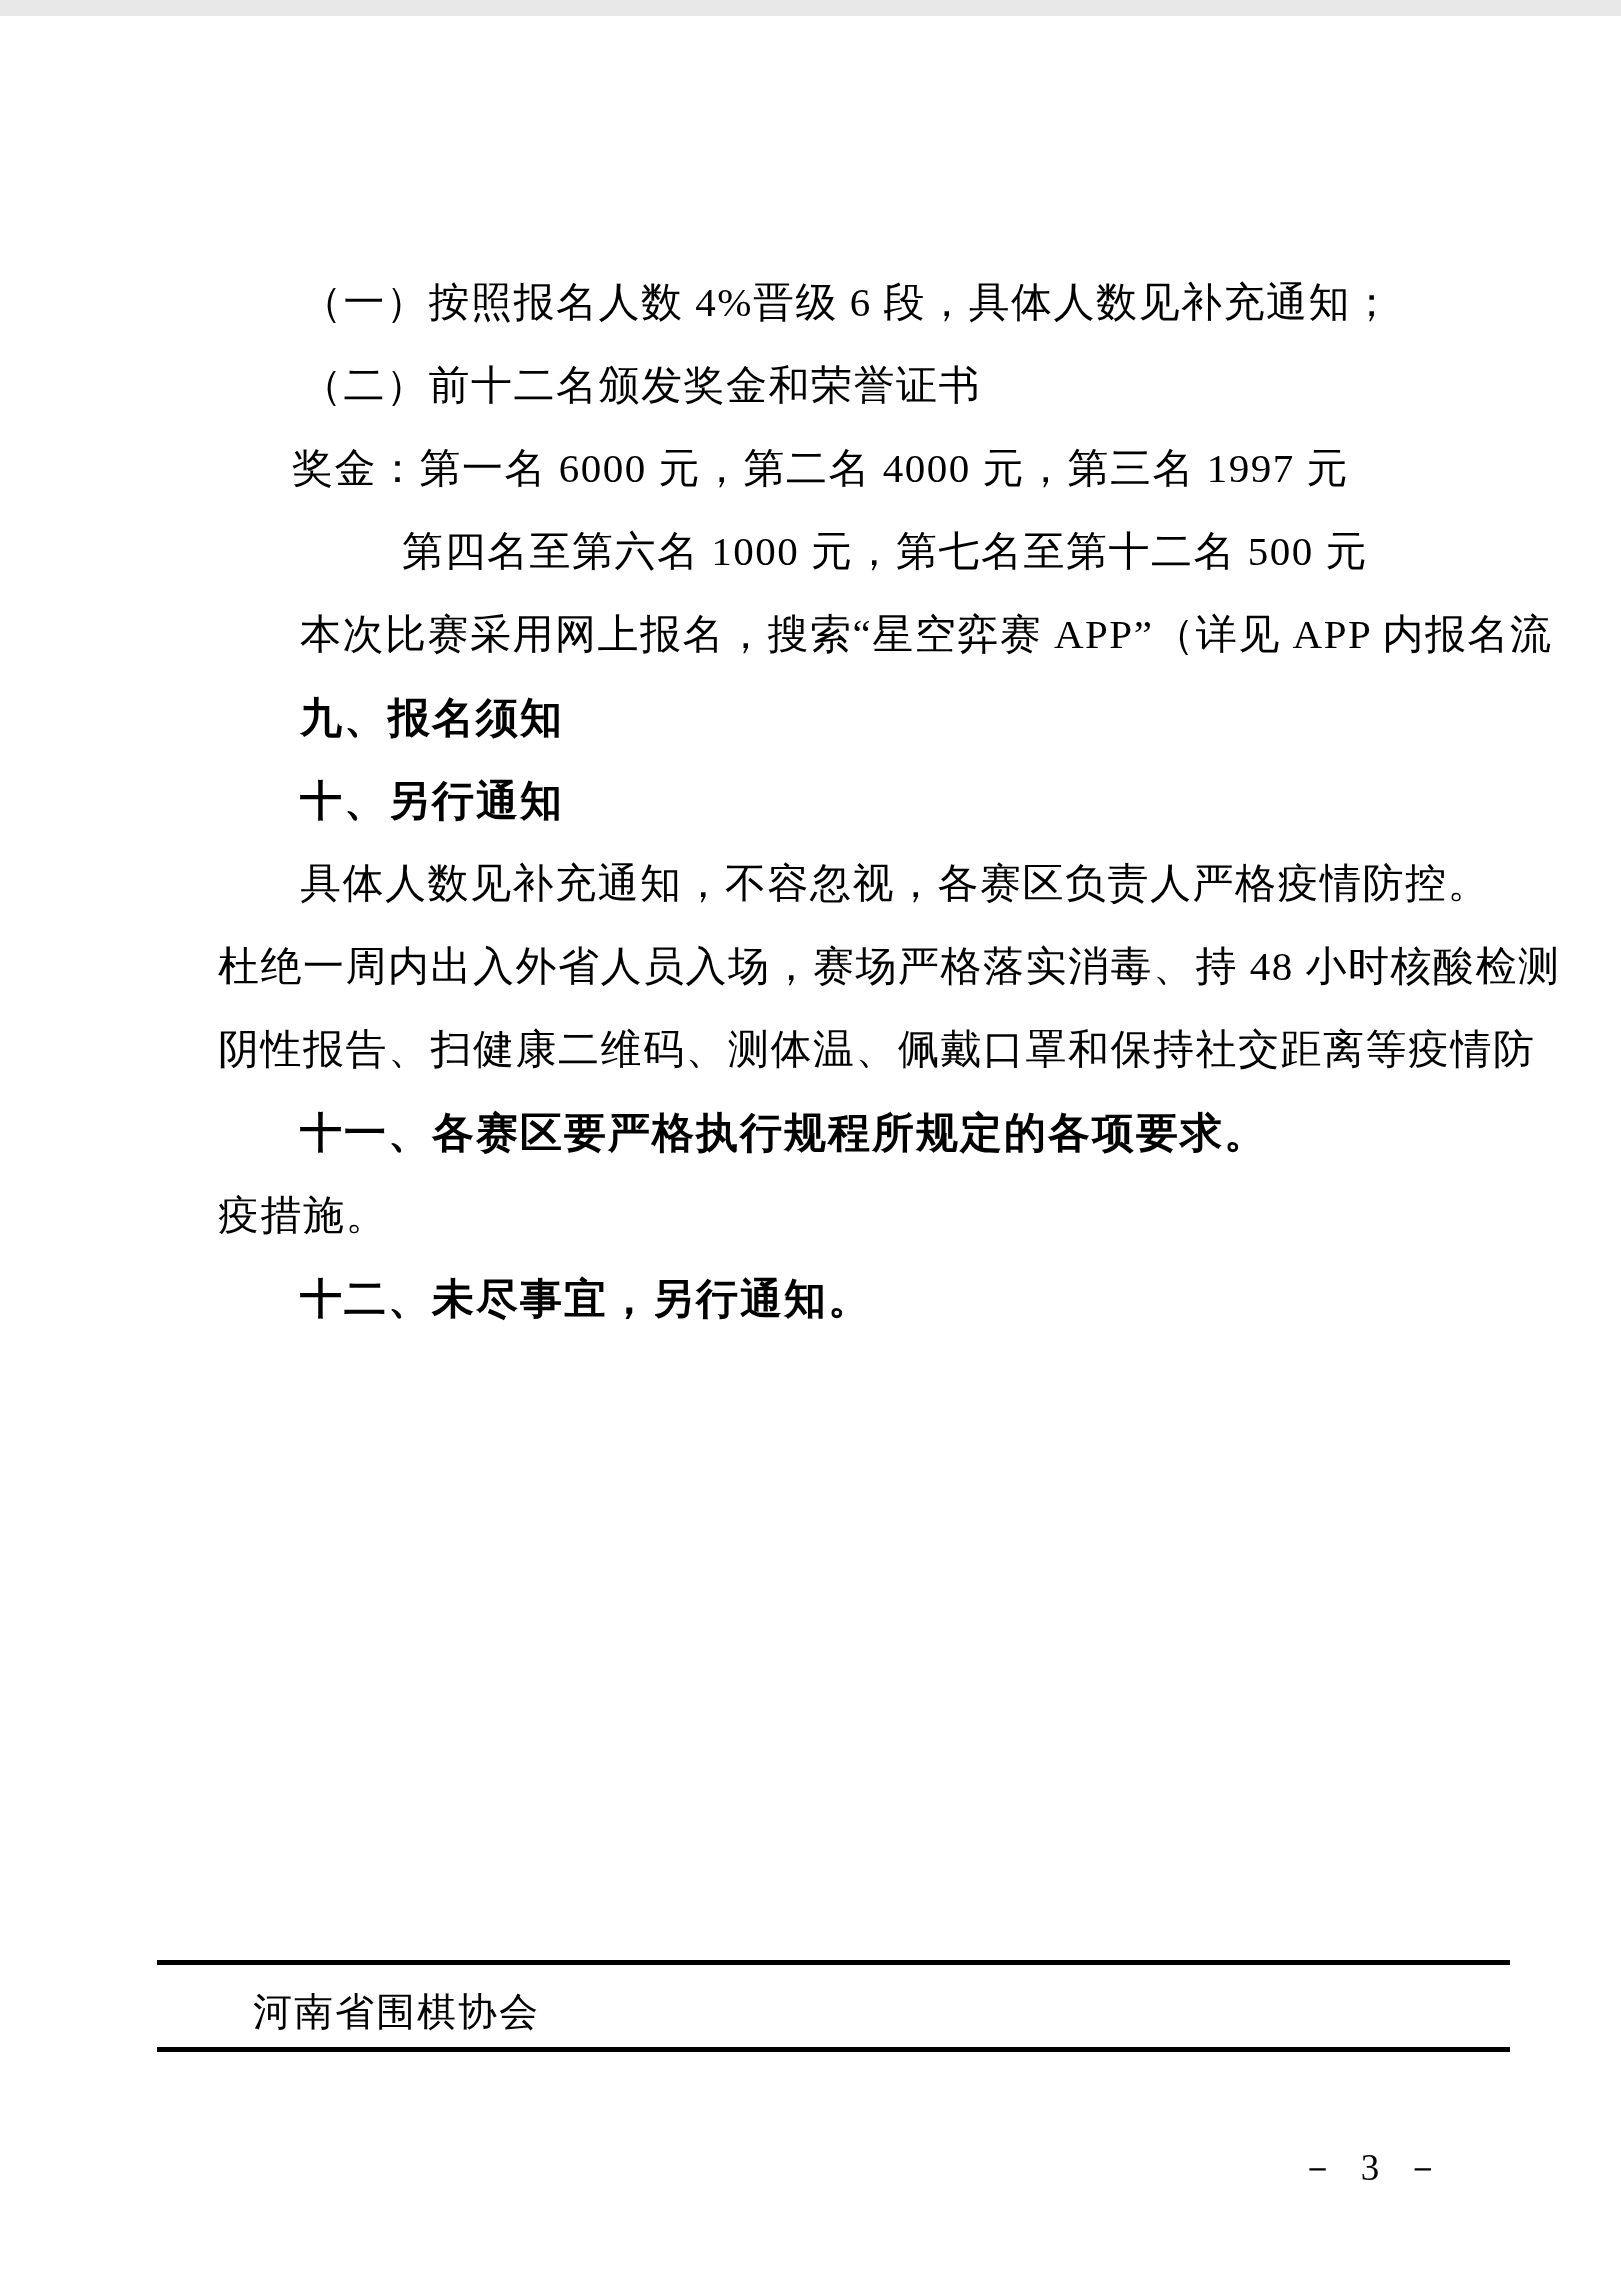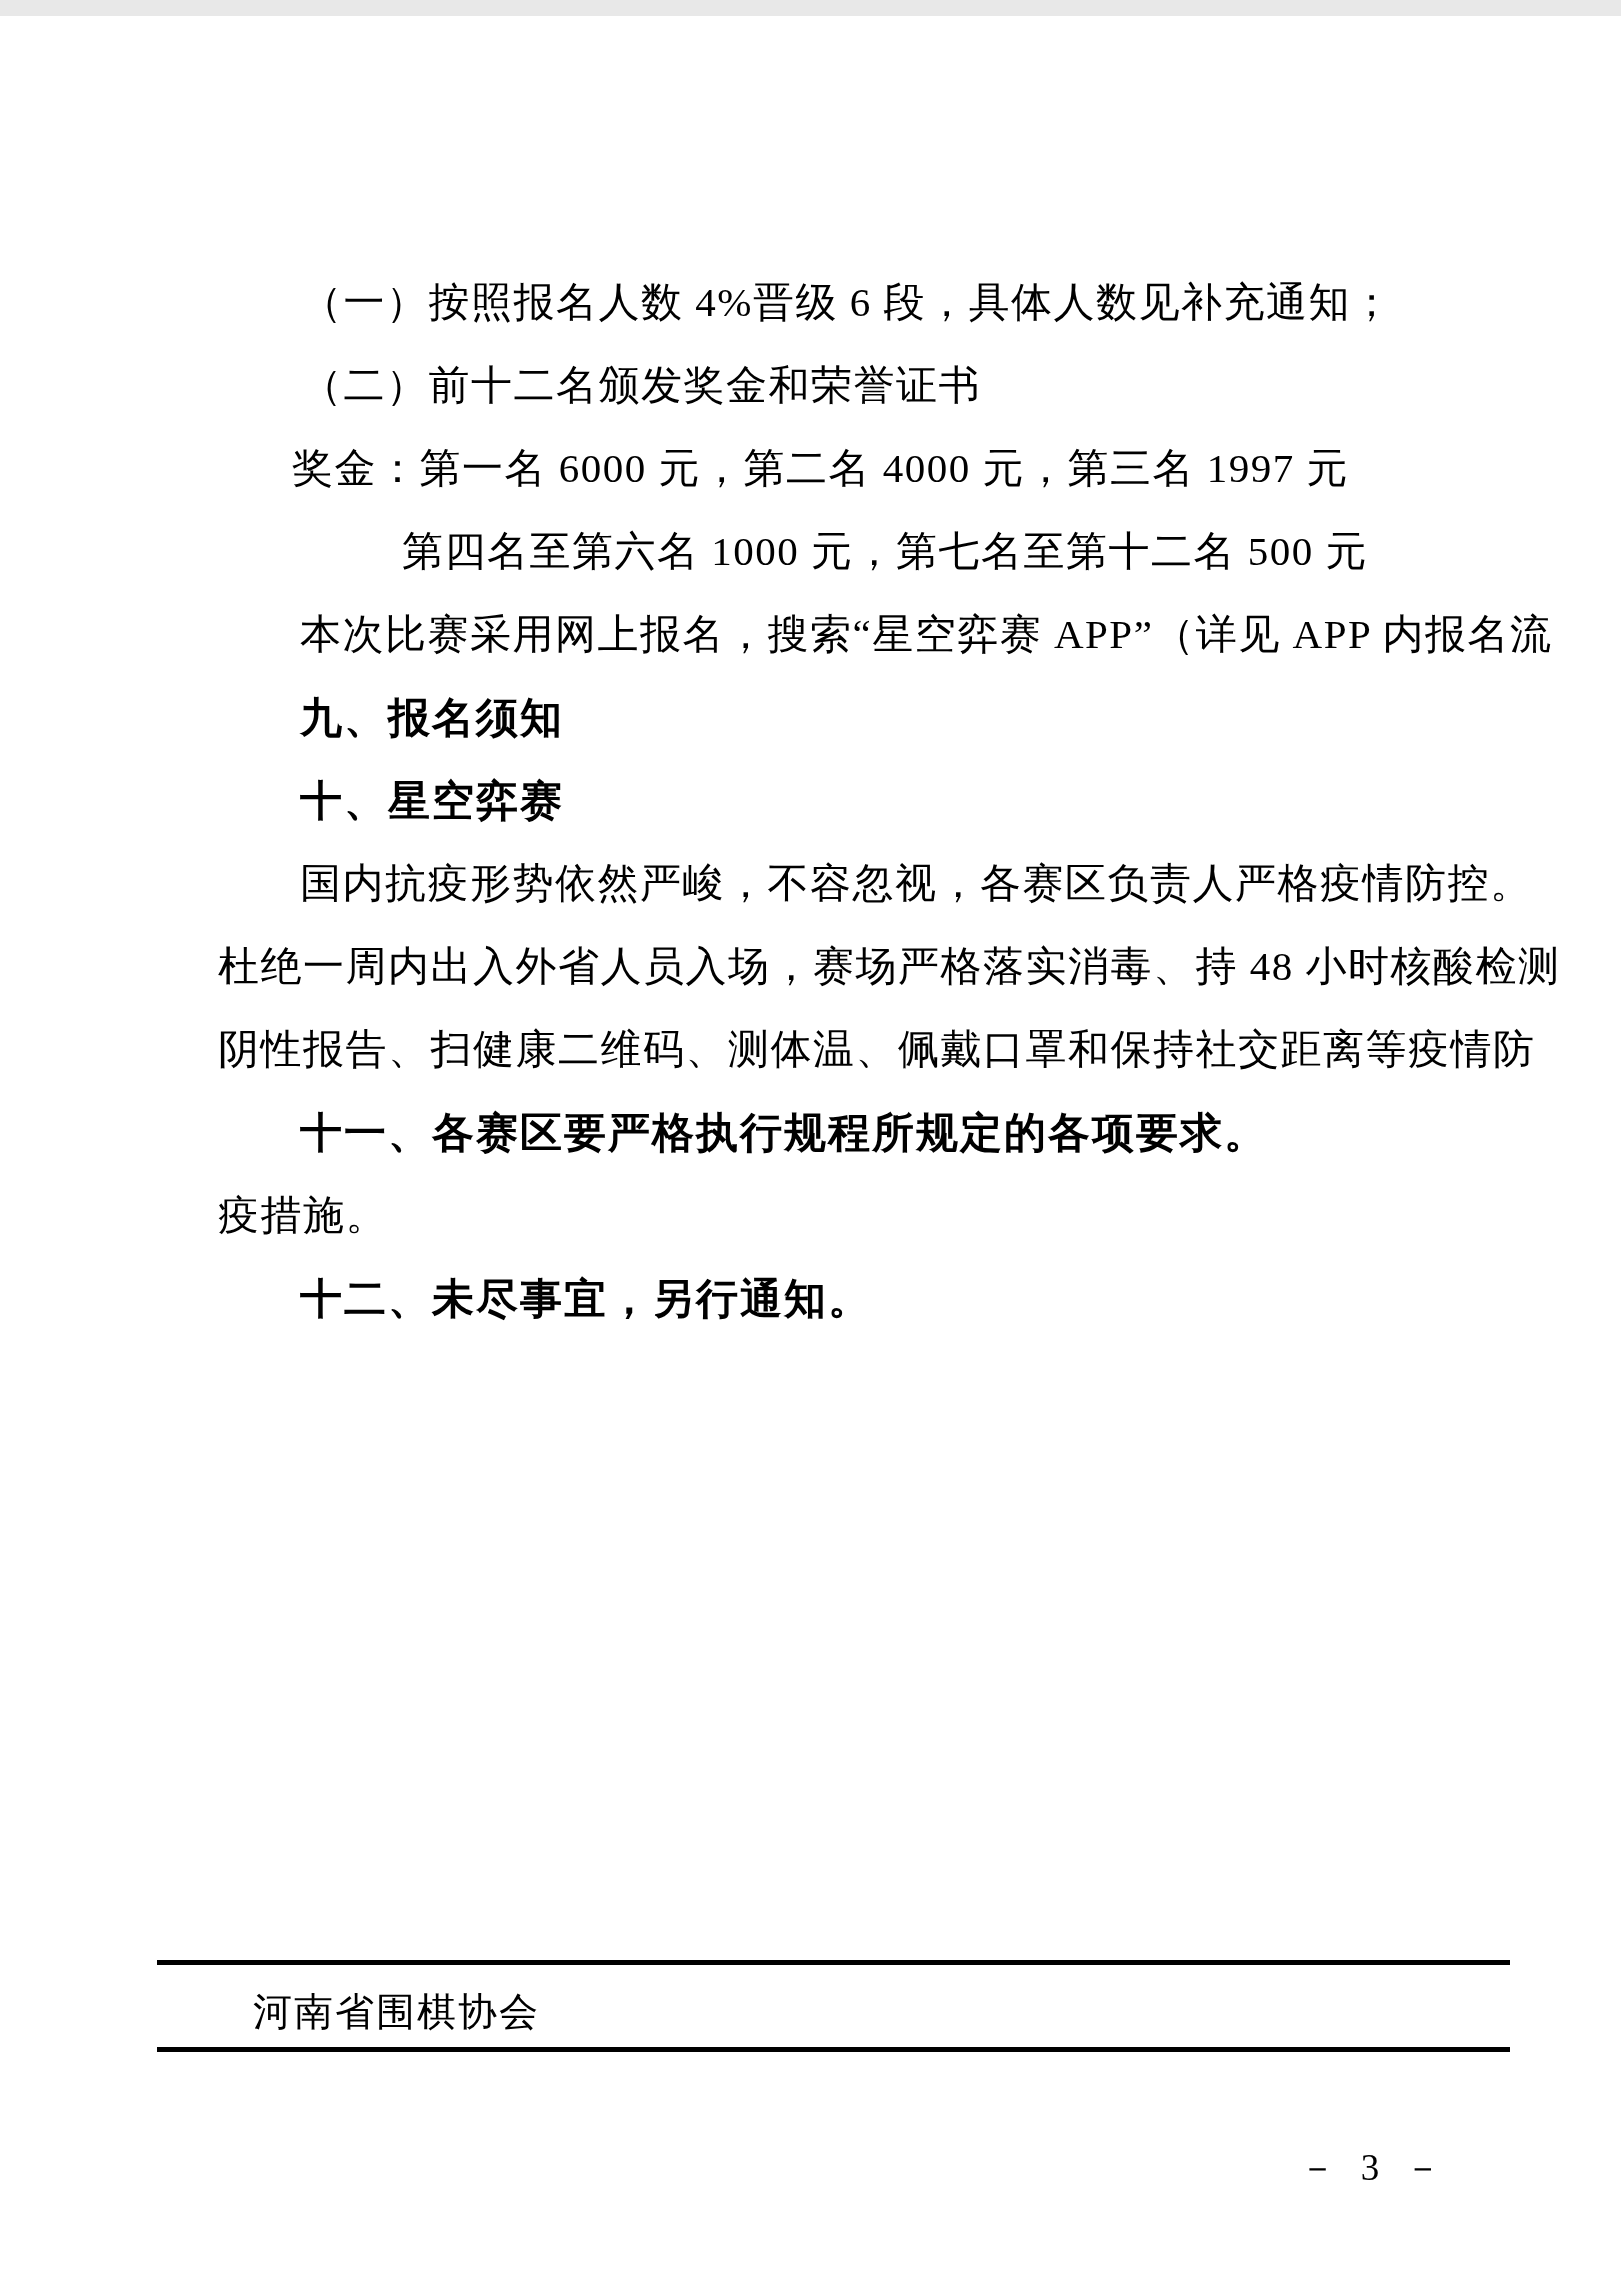--- a/index.html
+++ b/index.html
@@ -81,22 +81,22 @@
 <div class="page">
 
   <div class="doc-body">
 
   <div class="line body" style="padding-left: 83px;">（一）按照报名人数 4%晋级 6 段，具体人数见补充通知；</div>
       <div class="line body" style="padding-left: 83px;">（二）前十二名颁发奖金和荣誉证书</div>
       <div class="line body" style="padding-left: 74px;">奖金：第一名 6000 元，第二名 4000 元，第三名 1997 元</div>
       <div class="line body" style="padding-left: 184px;">第四名至第六名 1000 元，第七名至第十二名 500 元</div>
       <div class="line body" style="padding-left: 82px;">本次比赛采用网上报名，搜索“星空弈赛 APP”（详见 APP 内报名流</div>
       <div class="line heading" style="padding-left: 82px;">九、报名须知</div>
-      <div class="line heading" style="padding-left: 82px;">十、星空弈赛</div>
-      <div class="line body" style="padding-left: 82px;">国内抗疫形势依然严峻，不容忽视，各赛区负责人严格疫情防控。</div>
+      <div class="line heading" style="padding-left: 82px;">十、另行通知</div>
+      <div class="line body" style="padding-left: 82px;">具体人数见补充通知，不容忽视，各赛区负责人严格疫情防控。</div>
       <div class="line body" style="padding-left: 0px;">杜绝一周内出入外省人员入场，赛场严格落实消毒、持 48 小时核酸检测</div>
       <div class="line body" style="padding-left: 0px;">阴性报告、扫健康二维码、测体温、佩戴口罩和保持社交距离等疫情防</div>
       <div class="line heading" style="padding-left: 82px;">十一、各赛区要严格执行规程所规定的各项要求。</div>
       <div class="line body" style="padding-left: 0px;">疫措施。</div>
       <div class="line heading" style="padding-left: 82px;">十二、未尽事宜，另行通知。</div>
     </div>
 
   <div class="footer-rule top"></div>
 
   <div class="footer-row">

